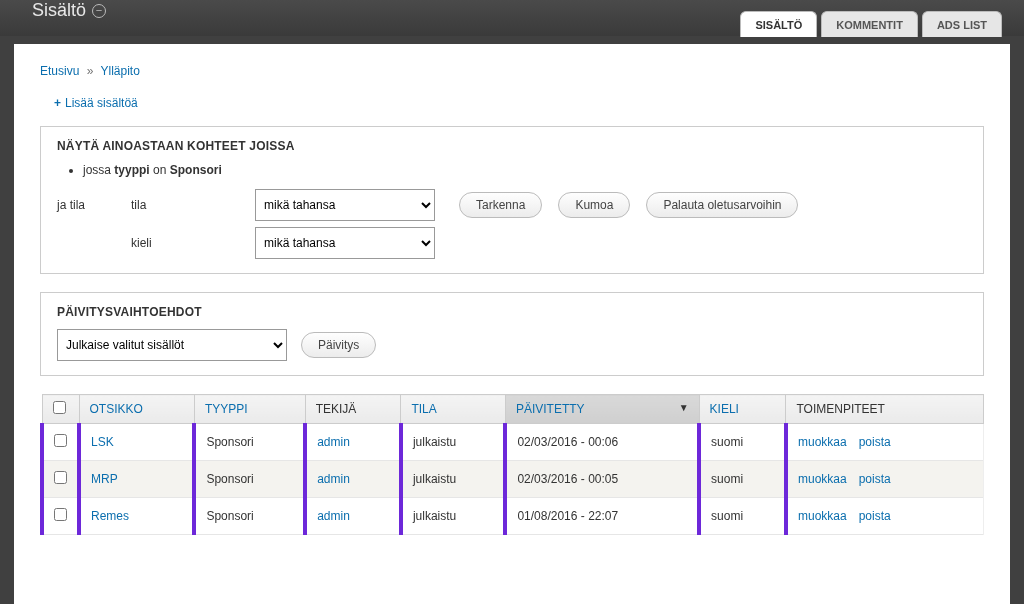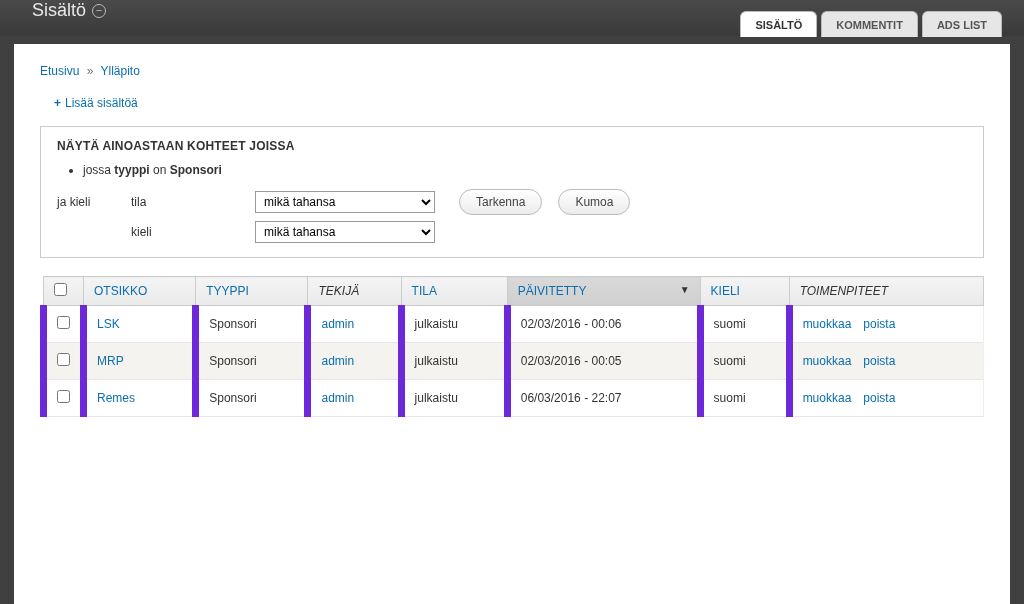--- a/index.html
+++ b/index.html
@@ -100,21 +100,21 @@
     column-gap: 14px;
     align-items: center;
   }
   .filter-grid .lbl { font-size: 12px; color:#333; }
   select {
     border: 1px solid #999;
     background: #fff;
     font-size: 12px;
     padding: 2px 4px;
     width: 180px;
-    height: 22px;
+    height: 32px;
   }
   .btn {
     display: inline-block;
     border: 1px solid #bbb;
     background: linear-gradient(#fefefe,#ececec);
     border-radius: 16px;
     padding: 5px 16px;
     font-size: 12px;
     color: #444;
     cursor: pointer;
@@ -132,31 +132,31 @@
     font-size: 12px;
   }
   table.listing th {
     background: linear-gradient(#f4f4f4,#eaeaea);
     border: 1px solid #ccc;
     text-align: left;
     padding: 6px 10px;
     font-weight: normal;
     color: #0b6eae;
   }
-  table.listing th.plain { color:#333; font-weight: normal; font-style: italic; }
+  table.listing th.plain { color:#333; font-weight: normal; }
   table.listing th.sorted {
     background: linear-gradient(#d9d9d9,#cfcfcf);
   }
   .sort-arrow {
     float: right;
     font-size: 10px;
     color: #333;
   }
   table.listing td {
-    border-left: 7px solid #6d28d9;
+    border-left: 4px solid #6d28d9;
     border-right: 1px solid #eee;
     padding: 10px 10px;
     vertical-align: middle;
   }
   table.listing tr.row:nth-child(odd) td { background:#fff; }
   table.listing tr.row:nth-child(even) td { background:#f4f3ef; }
   table.listing tr.row { border-bottom: 1px solid #e6e6e6; }
   .link { color:#0b6eae; cursor:pointer; }
   .ops { white-space: nowrap; }
   .ops .link { margin-right: 12px; text-align: right; }
@@ -198,40 +198,50 @@
     <ul style="list-style: disc; margin-left: 26px; margin-bottom:12px;">
       <li>
         <span>jossa</span>
         <b>tyyppi</b>
         <span>on</span>
         <b>Sponsori</b>
       </li>
     </ul>
 
     <div class="filter-grid">
-      <div class="lbl">ja kieli</div>
+      <div class="lbl">ja tila</div>
       <div class="lbl">tila</div>
       <select>
         <option>mikä tahansa</option>
       </select>
       <div class="button-row">
         <span class="btn">Tarkenna</span>
         <span class="btn">Kumoa</span>
+        <span class="btn">Palauta oletusarvoihin</span>
       </div>
 
       <div></div>
       <div class="lbl">kieli</div>
       <select>
         <option>mikä tahansa</option>
       </select>
       <div></div>
     </div>
   </div>
 
   
+  <div class="panel">
+    <div class="panel-title">PÄIVITYSVAIHTOEHDOT</div>
+    <div class="update-row">
+      <select>
+        <option>Julkaise valitut sisällöt</option>
+      </select>
+      <span class="btn">Päivitys</span>
+    </div>
+  </div>
 
   
   <table class="listing">
     <thead>
       <tr>
         <th class="chk">
           <input type="checkbox" style="">
         </th>
         <th><span class="link">OTSIKKO</span></th>
         <th><span class="link">TYYPPI</span></th>
@@ -265,20 +275,20 @@
           <td>02/03/2016 - 00:05</td>
           <td>suomi</td>
           <td class="ops"><span class="link">muokkaa</span><span class="link">poista</span></td>
         </tr>
         <tr class="row">
           <td class="chk"><input type="checkbox" style=""></td>
           <td><span class="link">Remes</span></td>
           <td>Sponsori</td>
           <td><span class="link">admin</span></td>
           <td>julkaistu</td>
-          <td>06/03/2016 - 22:07</td>
+          <td>01/08/2016 - 22:07</td>
           <td>suomi</td>
           <td class="ops"><span class="link">muokkaa</span><span class="link">poista</span></td>
         </tr>
       </tbody>
   </table>
 
 </div>
 
 </body></html>

